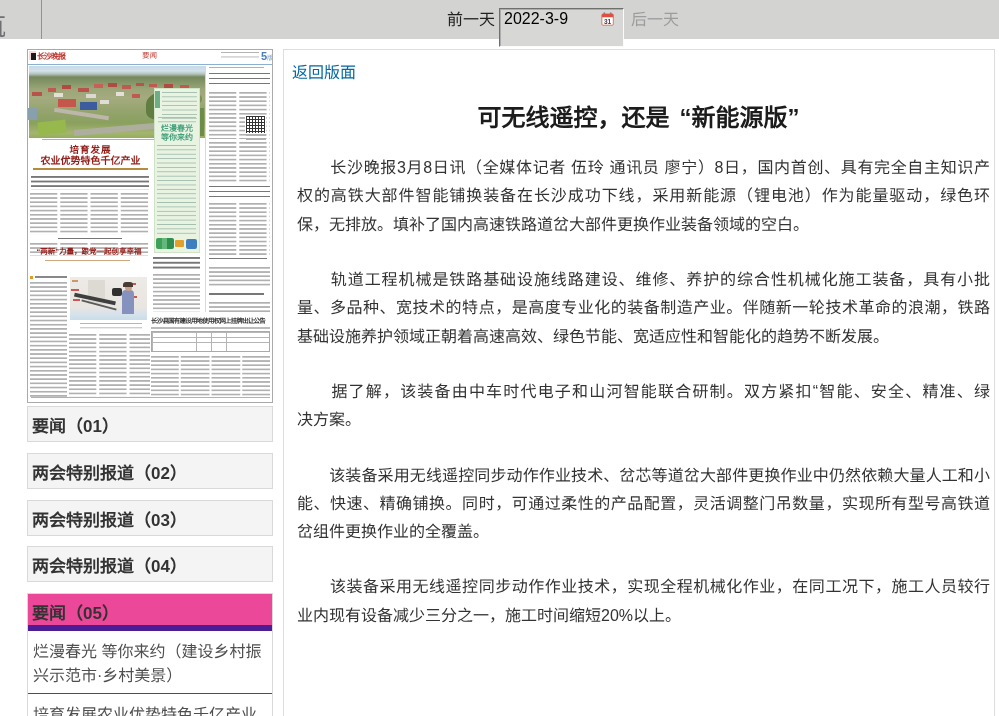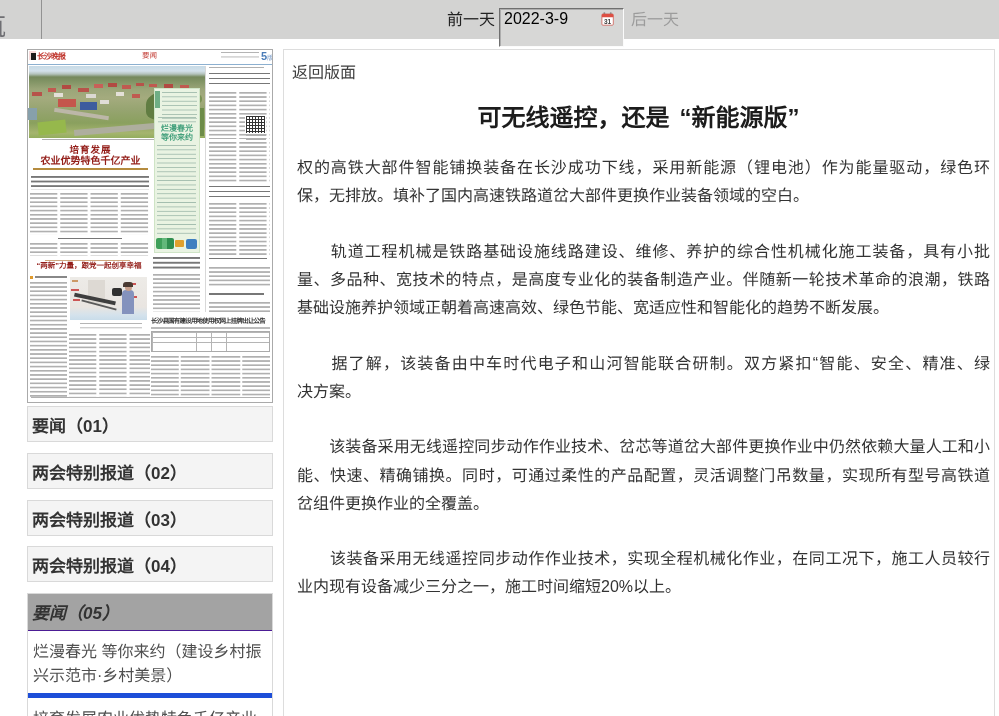--- a/index.html
+++ b/index.html
@@ -15,39 +15,39 @@
 #datebox { position:absolute; left:499px; top:8px; width:125px; height:39px;
   background:#d7d7d6; border:1px solid; border-color:#6f6f6f #fbfbfb #fbfbfb #6f6f6f;
   box-shadow: inset 1px 1px 0 #adadad; }
 #datebox .val { position:absolute; left:4px; top:0; line-height:19px; font-size:16px; color:#000; }
 #datebox svg { position:absolute; right:9px; top:3px; }
 #next { position:absolute; left:631px; top:0; line-height:39px; font-size:16px; color:#9c9c9c; }
 
 #main { position:absolute; left:283px; top:49px; width:712px; height:700px;
   background:#fff; border:1px solid #ddd; border-bottom:none;
   padding:11px 4px 0 13px; }
-#back { font-size:16px; line-height:24px; color:#404040; margin-top:0px; margin-left:-5px; }
+#back { font-size:16px; line-height:24px; color:#0369a1; margin-top:0px; margin-left:-5px; }
 #h1 { font-size:24px; line-height:32px; font-weight:bold; color:#1c1c1c; text-align:center; margin-top:17px; }
 .qo { display:inline-block; width:22px; text-align:right; }
 .qc { display:inline-block; width:22px; text-align:left; }
 #h2 { font-size:16px; line-height:24px; font-weight:bold; color:#1c1c1c; text-align:center; margin-top:0px; }
 #paras { margin-top:20px; }
 .ln { font-size:16px; line-height:28.4px; height:28.4px; color:#333;
   text-align:justify; text-align-last:justify; white-space:nowrap; }
 .lnl { text-align-last:auto; }
 .gap { height:26.8px; }
 
 .mbox { position:absolute; left:27px; width:246px; height:36px; background:#f4f4f4;
   border:1px solid #d9d9d9; font-size:17px; font-weight:bold; color:#333;
   line-height:35px; padding:2px 0 0 4px; }
 #list { position:absolute; left:27px; top:593px; width:246px; background:#fff; border:1px solid #d9d9d9; }
-#list .hd { height:37px; background:#a3a3a3; border-bottom:1px solid #4c1d95;
-  font-size:17px; font-weight:bold; color:#333; line-height:35px; padding:2px 0 0 4px;font-style:italic; }
+#list .hd { height:37px; background:#ec4899; border-bottom:6px solid #4c1d95;
+  font-size:17px; font-weight:bold; color:#333; line-height:35px; padding:2px 0 0 4px; }
 #list .it { font-size:16px; line-height:24.5px; color:#4f4f4f; padding:8.5px 6px 4.5px 5px;
-  border-bottom:5px solid #1d4ed8; }
+  border-bottom:1px solid #1d4ed8; }
 
 #thumb { position:absolute; left:27px; top:49px; width:246px; height:354px;
   background:#fff; border:1px solid #aaa; overflow:hidden; }
 #thumb .abs { position:absolute; }
 .t { background-image: repeating-linear-gradient(#b0b0b0 0px, #b0b0b0 1.3px, transparent 1.3px, transparent 4.2px); }
 .t2 { background-image: repeating-linear-gradient(#a3bdae 0px, #a3bdae 1.2px, transparent 1.2px, transparent 4.4px); }
 .td { background-image: repeating-linear-gradient(#777 0px, #777 1.5px, transparent 1.5px, transparent 4.8px); }
 .cols4 { background-image:
   repeating-linear-gradient(90deg, transparent 0px, transparent 27.5px, #fff 27.5px, #fff 30.25px),
   repeating-linear-gradient(#b0b0b0 0px, #b0b0b0 1.3px, transparent 1.3px, transparent 4.2px); }
@@ -129,21 +129,21 @@
 
   <div class="abs" style="left:2px;top:94.5px;width:121px;height:9px;font-size:9.5px;font-weight:bold;color:#941f1a;text-align:center;line-height:9px;letter-spacing:1px;">培育发展</div>
   <div class="abs" style="left:2px;top:104.5px;width:121px;height:11px;font-size:10px;font-weight:bold;color:#941f1a;text-align:center;line-height:11px;">农业优势特色千亿产业</div>
   <div class="abs" style="left:5px;top:117.5px;width:115px;height:2px;background:#b58b3e;"></div>
   <div class="abs td" style="left:3px;top:126px;width:118px;height:14px;background-size:100% 4.6px;"></div>
   <div class="abs cols4" style="left:2px;top:143px;width:121px;height:42px;background-size:30.25px 100%,100% 4.2px;"></div>
   <div class="abs td" style="left:30px;top:188px;width:64px;height:3px;background-size:100% 5px;"></div>
   <div class="abs cols4" style="left:2px;top:193px;width:121px;height:13px;background-size:30.25px 100%,100% 4.2px;"></div>
 
   <div class="abs" style="left:17px;top:209.5px;width:85px;height:1.5px;background:#cfa67e;"></div>
-  <div class="abs" style="left:6px;top:212px;width:110px;height:8px;font-size:7.5px;font-weight:bold;color:#941f1a;text-align:center;line-height:8px;white-space:nowrap;">“两新”力量，跟党一起创享幸福</div>
+  <div class="abs" style="left:6px;top:198px;width:110px;height:8px;font-size:7.5px;font-weight:bold;color:#941f1a;text-align:center;line-height:8px;white-space:nowrap;">“两新”力量，跟党一起创享幸福</div>
   <div class="abs" style="left:2px;top:226px;width:3px;height:3px;background:#e09b2d;"></div>
   <div class="abs" style="left:7px;top:226px;width:32px;height:2px;background:#888;"></div>
   <div class="abs t" style="left:2px;top:232px;width:37px;height:115px;background-size:100% 4.2px;"></div>
 
   <div class="abs" style="left:41.5px;top:226.5px;width:77.5px;height:43.5px;background:linear-gradient(180deg,#edebe7 0px,#e9e5e1 30px,#d4e2ec 38px,#c8dcea 43.5px);"></div>
   <div class="abs" style="left:44px;top:230px;width:6px;height:1.5px;background:#c96;"></div>
   <div class="abs" style="left:43px;top:239px;width:8px;height:1.5px;background:#c55;"></div>
   <div class="abs" style="left:45px;top:249px;width:7px;height:1.5px;background:#c55;"></div>
   <div class="abs" style="left:100px;top:233px;width:8px;height:1.5px;background:#c55;"></div>
   <div class="abs" style="left:100px;top:246px;width:9px;height:1.5px;background:#c55;"></div>
@@ -193,20 +193,21 @@
 <div id="list">
   <div class="hd">要闻（05）</div>
   <div class="it">烂漫春光 等你来约（建设乡村振<br>兴示范市·乡村美景）</div>
   <div class="it" style="border-bottom:none;">培育发展农业优势特色千亿产业</div>
 </div>
 
 <div id="main">
   <div id="back">返回版面</div>
   <div id="h1">可无线遥控，还是<span class="qo">“</span>新能源版<span class="qc">”</span></div>
   <div id="paras">
+    <div class="ln">　　长沙晚报3月8日讯（全媒体记者 伍玲 通讯员 廖宁）8日，国内首创、具有完全自主知识产</div>
     <div class="ln">权的高铁大部件智能铺换装备在长沙成功下线，采用新能源（锂电池）作为能量驱动，绿色环</div>
     <div class="ln lnl">保，无排放。填补了国内高速铁路道岔大部件更换作业装备领域的空白。</div>
     <div class="gap"></div>
     <div class="ln">　　轨道工程机械是铁路基础设施线路建设、维修、养护的综合性机械化施工装备，具有小批</div>
     <div class="ln">量、多品种、宽技术的特点，是高度专业化的装备制造产业。伴随新一轮技术革命的浪潮，铁路</div>
     <div class="ln lnl">基础设施养护领域正朝着高速高效、绿色节能、宽适应性和智能化的趋势不断发展。</div>
     <div class="gap"></div>
     <div class="ln">　　据了解，该装备由中车时代电子和山河智能联合研制。双方紧扣“智能、安全、精准、绿</div>
     <div class="ln lnl">决方案。</div>
     <div class="gap"></div>

